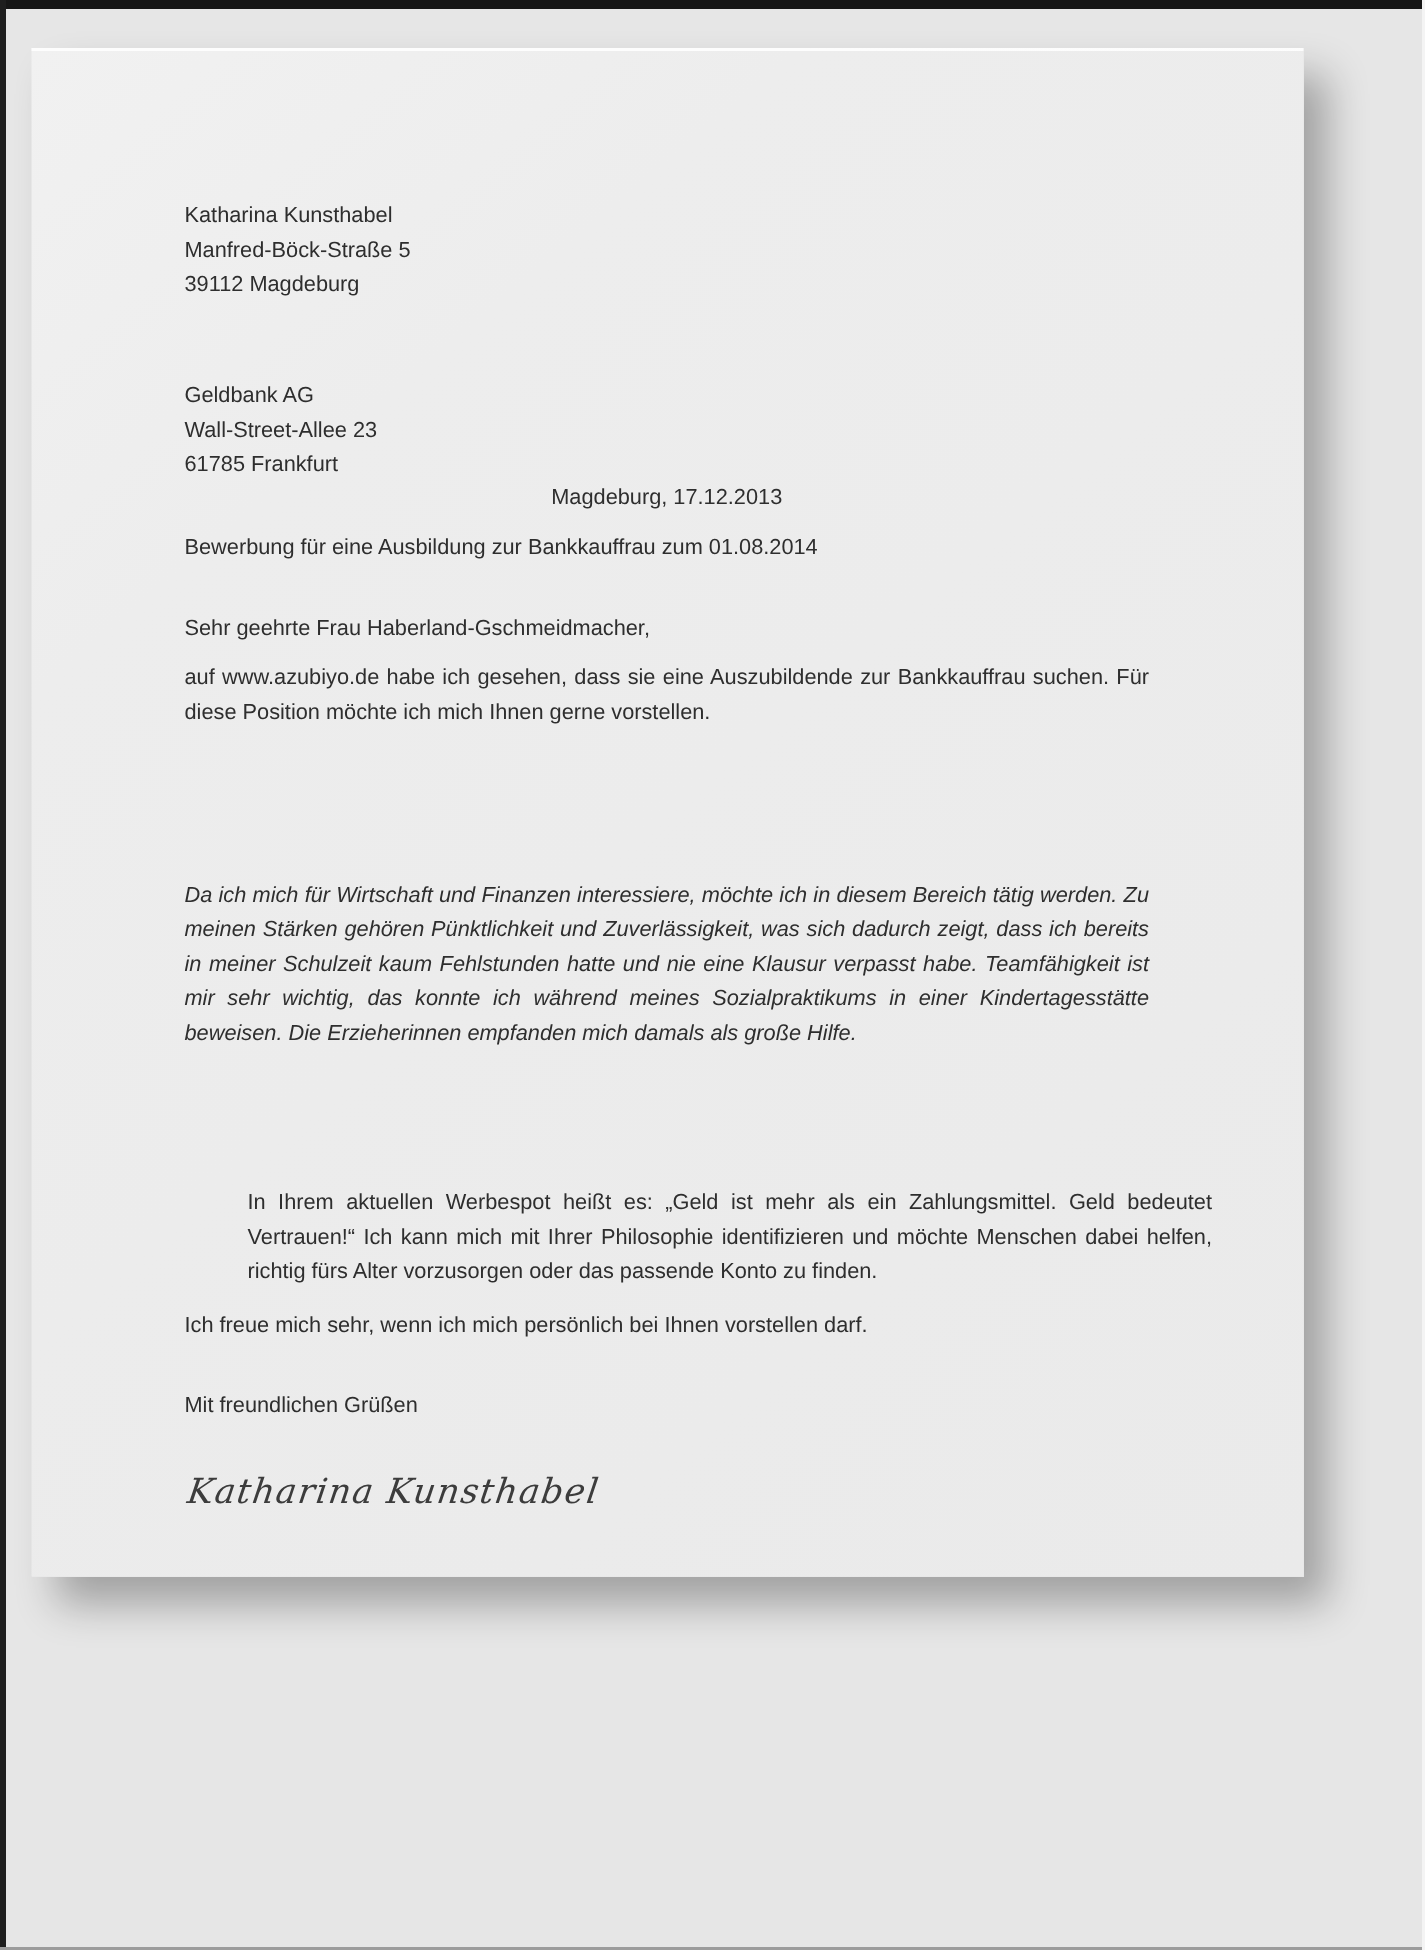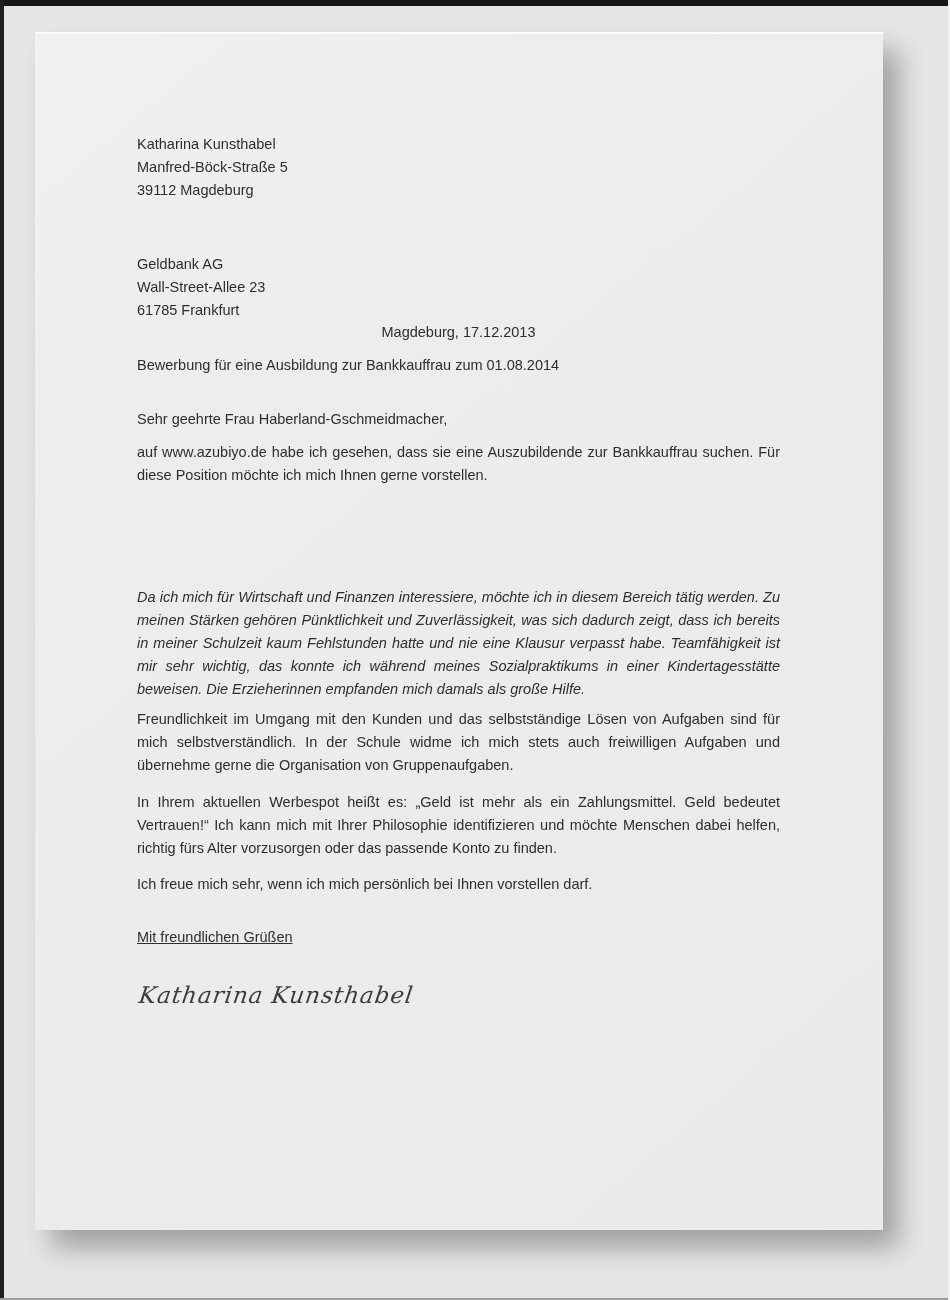--- a/index.html
+++ b/index.html
@@ -13,22 +13,22 @@
 
   
   .frame-top    { position: absolute; top: 0; left: 0; right: 0; height: 6px; background: #161616; z-index: 6; }
   .frame-left   { position: absolute; top: 0; left: 0; bottom: 0; width: 4px; background: #1e1e1e; z-index: 6; }
   .frame-bottom { position: absolute; left: 0; right: 0; bottom: 0; height: 2px; background: #9c9c9c; z-index: 6; }
   .frame-right  { position: absolute; top: 0; right: 0; bottom: 0; width: 2px; background: #f4f4f4; z-index: 6; }
 
   
   .page {
     position: absolute;
-    left: 35px; top: 32px;
-    width: 848px; height: 1198px;
+    left: 21px; top: 32px;
+    width: 848px; height: 1019px;
     background: linear-gradient(140deg, #f1f1f1 0%, #ededed 25%, #eaeaea 100%);
     box-shadow: 16px 18px 26px rgba(0,0,0,0.30);
   }
   .page::before {
     content: "";
     position: absolute; top: 0; left: 0; right: 0; height: 2px;
     background: rgba(255,255,255,0.85);
   }
 
   .content {
@@ -48,24 +48,24 @@
   .recipient { top: 221px; }
   .dateline  { top: 289px; text-align: center; }
   .subject   { top: 322px; font-weight: normal; }
   .saluation { top: 376px; }
 
   .para { text-align: justify; }
   .p1 { top: 409px; }
   .p2 { top: 471px; }
   .p3 { top: 554px; font-style: italic; }
   .p4 { top: 676px; }
-  .p5 { top: 759px; }
+  .p5 { top: 759px; margin-left: 42px; }
   .p6 { top: 841px; }
 
-  .closing   { top: 894px; text-decoration: underline; }
+  .closing   { top: 894px; }
 
   .signature {
     top: 948px;
     font-family: "DejaVu Serif", serif;
     font-style: italic;
     font-size: 23px;
     line-height: 30px;
     color: #3c3c3c;
     letter-spacing: 1px;
     transform: skewX(-8deg);
@@ -96,21 +96,20 @@
     </div>
 
     <div class="block dateline">Magdeburg, 17.12.2013</div>
 
     <div class="block subject">Bewerbung für eine Ausbildung zur Bankkauffrau zum 01.08.2014</div>
 
     <div class="block saluation">Sehr geehrte Frau Haberland-Gschmeidmacher,</div>
 
     <p class="block para p1">auf www.azubiyo.de habe ich gesehen, dass sie eine Auszubildende zur Bankkauffrau suchen. Für diese Position möchte ich mich Ihnen gerne vorstellen.</p>
     <p class="block para p3">Da ich mich für Wirtschaft und Finanzen interessiere, möchte ich in diesem Bereich tätig werden. Zu meinen Stärken gehören Pünktlichkeit und Zuverlässigkeit, was sich dadurch zeigt, dass ich bereits in meiner Schulzeit kaum Fehlstunden hatte und nie eine Klausur verpasst habe. Teamfähigkeit ist mir sehr wichtig, das konnte ich während meines Sozialpraktikums in einer Kindertagesstätte beweisen. Die Erzieherinnen empfanden mich damals als große Hilfe.</p>
-    <p class="block para p4">Freundlichkeit im Umgang mit den Kunden und das selbstständige Lösen von Aufgaben sind für mich selbstverständlich. In der Schule widme ich mich stets auch freiwilligen Aufgaben und übernehme gerne die Organisation von Gruppenaufgaben.</p>
     <p class="block para p5">In Ihrem aktuellen Werbespot heißt es: „Geld ist mehr als ein Zahlungsmittel. Geld bedeutet Vertrauen!“ Ich kann mich mit Ihrer Philosophie identifizieren und möchte Menschen dabei helfen, richtig fürs Alter vorzusorgen oder das passende Konto zu finden.</p>
     <p class="block para p6">Ich freue mich sehr, wenn ich mich persönlich bei Ihnen vorstellen darf.</p>
 
     <div class="block closing">Mit freundlichen Grüßen</div>
 
     <div class="block signature">Katharina Kunsthabel</div>
 
   </div>
 </div>
 

